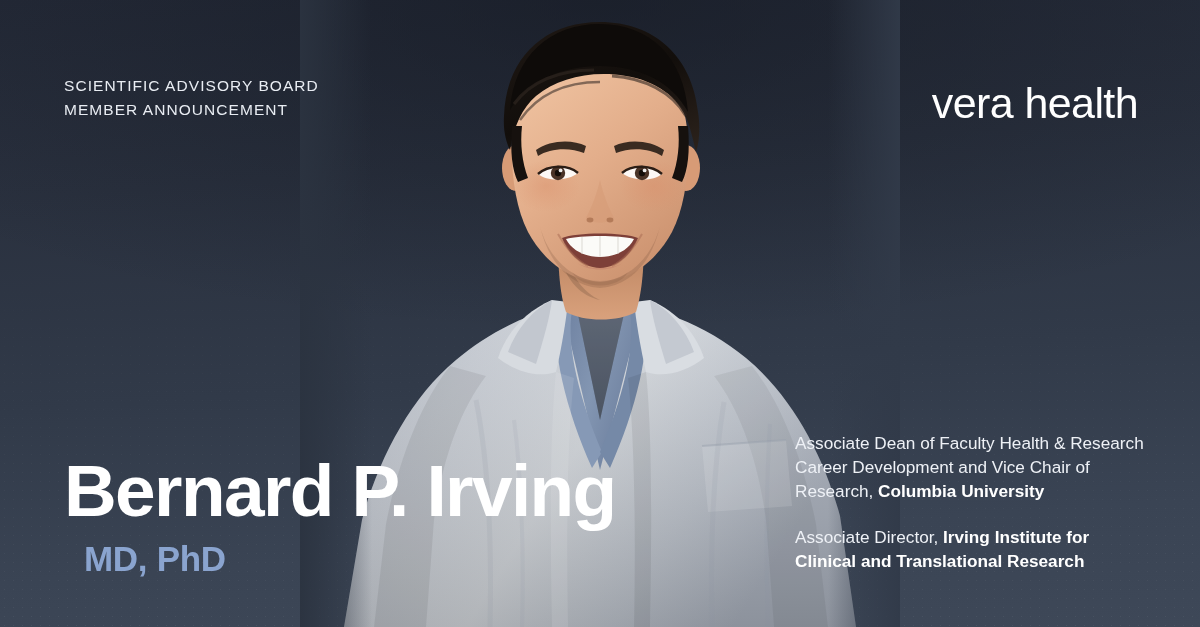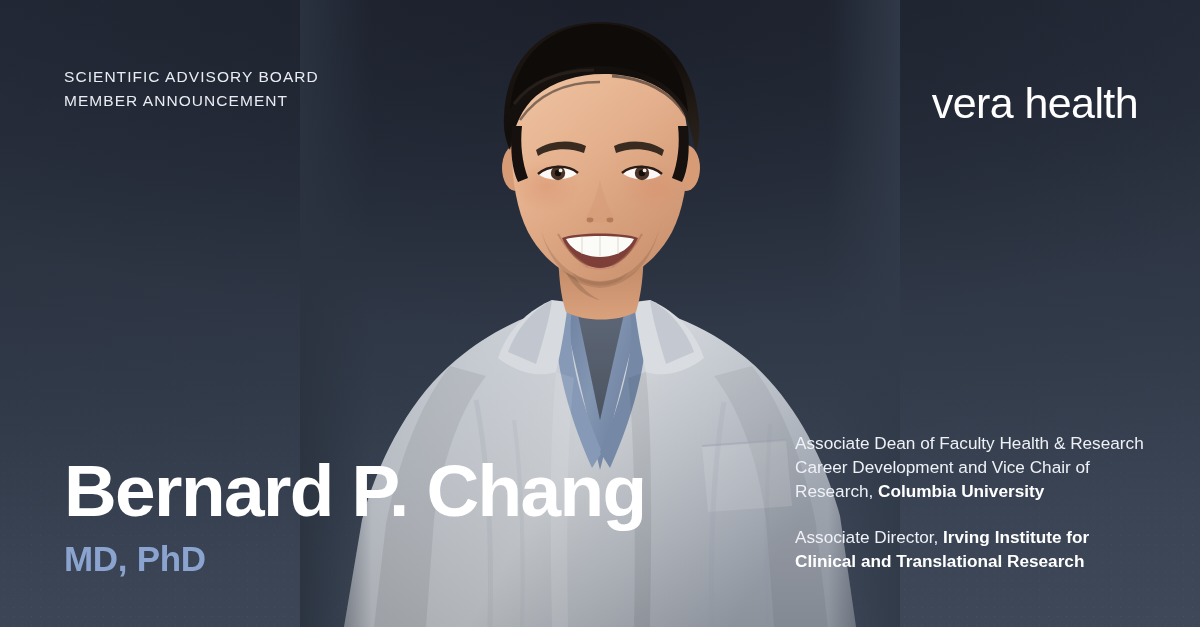--- a/index.html
+++ b/index.html
@@ -27,21 +27,21 @@
       radial-gradient(rgba(255,255,255,0.04) 0.6px, transparent 0.7px);
     background-size:9px 9px, 14px 14px;
     background-position:0 0, 5px 7px;
     -webkit-mask-image:linear-gradient(to bottom, rgba(0,0,0,0) 38%, rgba(0,0,0,0.55) 72%, rgba(0,0,0,1) 100%);
     mask-image:linear-gradient(to bottom, rgba(0,0,0,0) 38%, rgba(0,0,0,0.55) 72%, rgba(0,0,0,1) 100%);
     pointer-events:none;
   }
 
   
   .eyebrow {
-    position:absolute; left:64px; top:65px;
+    position:absolute; left:64px; top:74px;
     font-size:15.5px; line-height:24px;
     letter-spacing:1.05px;
     color:#e9edf3;
     font-weight:400;
     white-space:pre-line;
   }
 
   
   .logo {
     position:absolute; right:62px; top:58px;
@@ -70,20 +70,21 @@
     letter-spacing:-1.6px;
     white-space:nowrap;
   }
   .degrees {
     margin-top:9px;
     font-size:35px;
     line-height:40px;
     font-weight:600;
     color:#8aa4cf;
     letter-spacing:-0.3px;
+    margin-left:20px;
   }
 
   
   .credentials {
     position:absolute; left:795px; bottom:54px;
     width:360px;
   }
   .cred {
     font-size:17.2px;
     line-height:24px;
@@ -291,21 +292,21 @@
       <rect x="0" y="0" width="600" height="627" fill="url(#edgeFade)"></rect>
     </svg>
   </div>
 
   <div class="eyebrow">SCIENTIFIC ADVISORY BOARD
 MEMBER ANNOUNCEMENT</div>
 
   <div class="logo">vera health</div>
 
   <div class="name-block">
-    <div class="name">Bernard P. Chang</div>
+    <div class="name">Bernard P. Irving</div>
     <div class="degrees">MD, PhD</div>
   </div>
 
   <div class="credentials">
     <div class="cred">
       <span>Associate Dean of Faculty Health &amp; Research Career Development and Vice Chair of Research, </span><b>Columbia University</b>
     </div>
     <div class="cred">
       <span>Associate Director, </span><b>Irving Institute for Clinical and Translational Research</b>
     </div>

